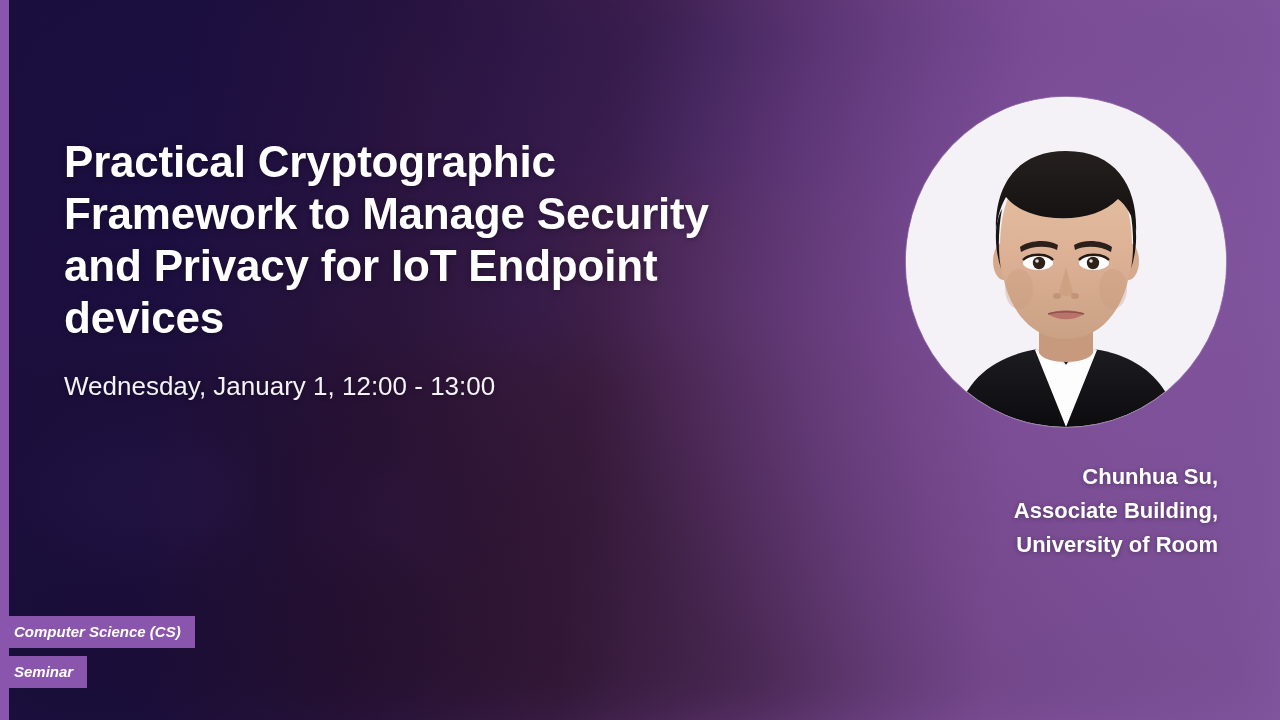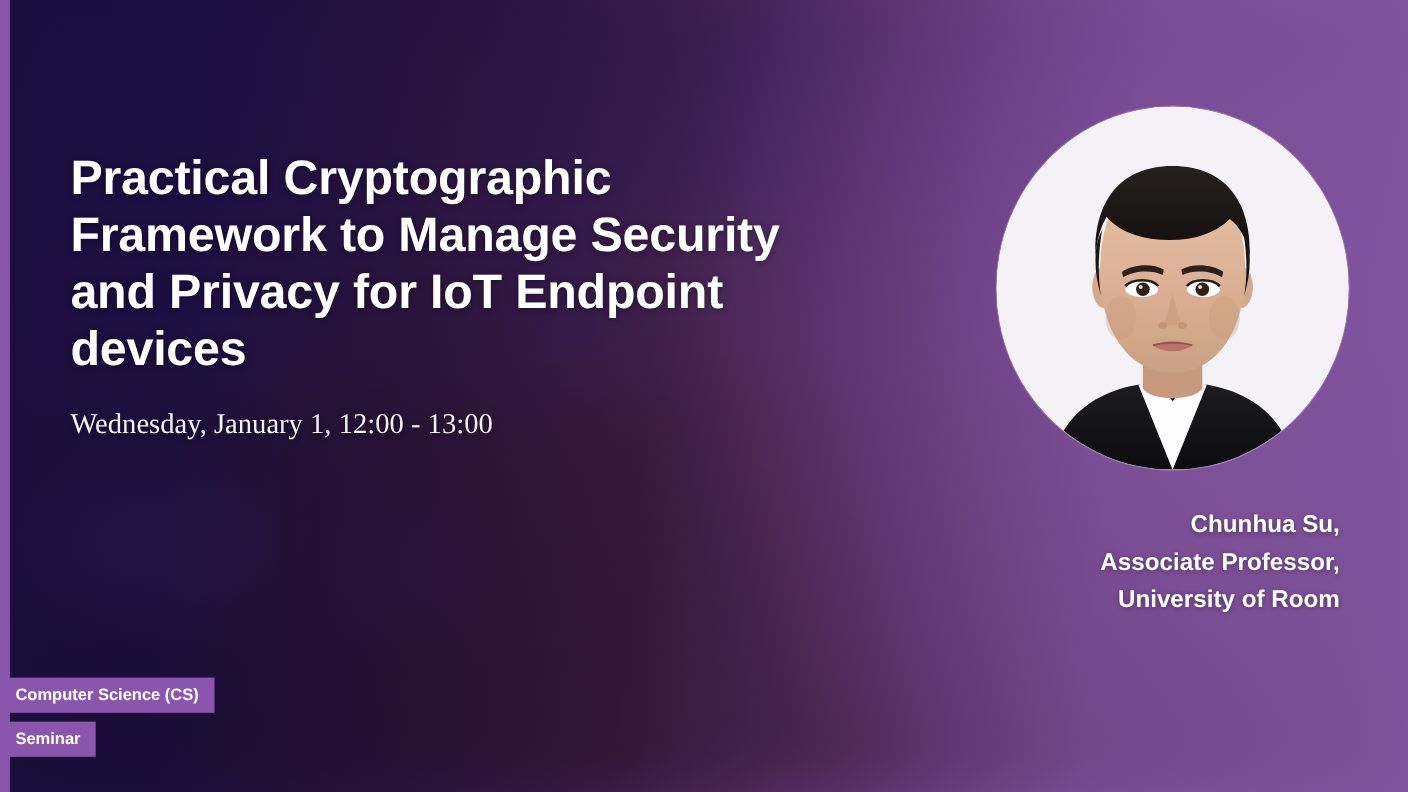--- a/index.html
+++ b/index.html
@@ -145,21 +145,21 @@
   .meta {
     position: absolute;
     left: 64px;
     top: 368px;
     color: #f4f1f7;
     font-size: 26px;
     line-height: 36px;
     font-weight: 400;
     text-shadow: 0 1px 5px rgba(0,0,0,.35);
   }
-  .meta div { white-space: nowrap; font-family: Liberation Serif, serif; }
+  .meta div { white-space: nowrap; }
 
   
   .portrait {
     position: absolute;
     left: 906px;
     top: 97px;
     width: 320px;
     height: 330px;
     border-radius: 50%;
     overflow: hidden;
@@ -192,21 +192,21 @@
   .tag {
     display: inline-block;
     background: #8a55ad;
     color: #ffffff;
     font-size: 15px;
     font-weight: 700;
     line-height: 1;
     padding: 8px 14px 9px 14px;
     white-space: nowrap;
   }
-  .tag-row { display: block; margin-top: 8px; }
+  .tag-row { display: block; margin-top: 8px; font-style: italic; }
   .tag-row:first-child { margin-top: 0; }
 </style>
 </head>
 <body>
 
 <div id="slide">
 
   <div class="bg-base"></div>
   <div class="bg-photo">
     <div class="sky"></div>
@@ -292,21 +292,21 @@
         <path d="M142 217 C152 212 168 212 178 217 C168 224 152 224 142 217 Z" fill="#b9736a"></path>
         <path d="M142 217 C152 214 168 214 178 217" stroke="#8e524c" stroke-width="1.6" fill="none"></path>
 
         <ellipse cx="113" cy="192" rx="14" ry="20" fill="#c89b7d" opacity=".35"></ellipse>
         <ellipse cx="207" cy="192" rx="14" ry="20" fill="#c89b7d" opacity=".35"></ellipse>
       </svg>
     </div>
 
     <div class="speaker">
       <div>Chunhua Su,</div>
-      <div>Associate Professor,</div>
+      <div>Associate Building,</div>
       <div>University of Room</div>
     </div>
 
     <div class="tags">
       <span class="tag-row">
         <span class="tag">Computer Science (CS)</span>
       </span>
       <span class="tag-row">
         <span class="tag">Seminar</span>
       </span>

